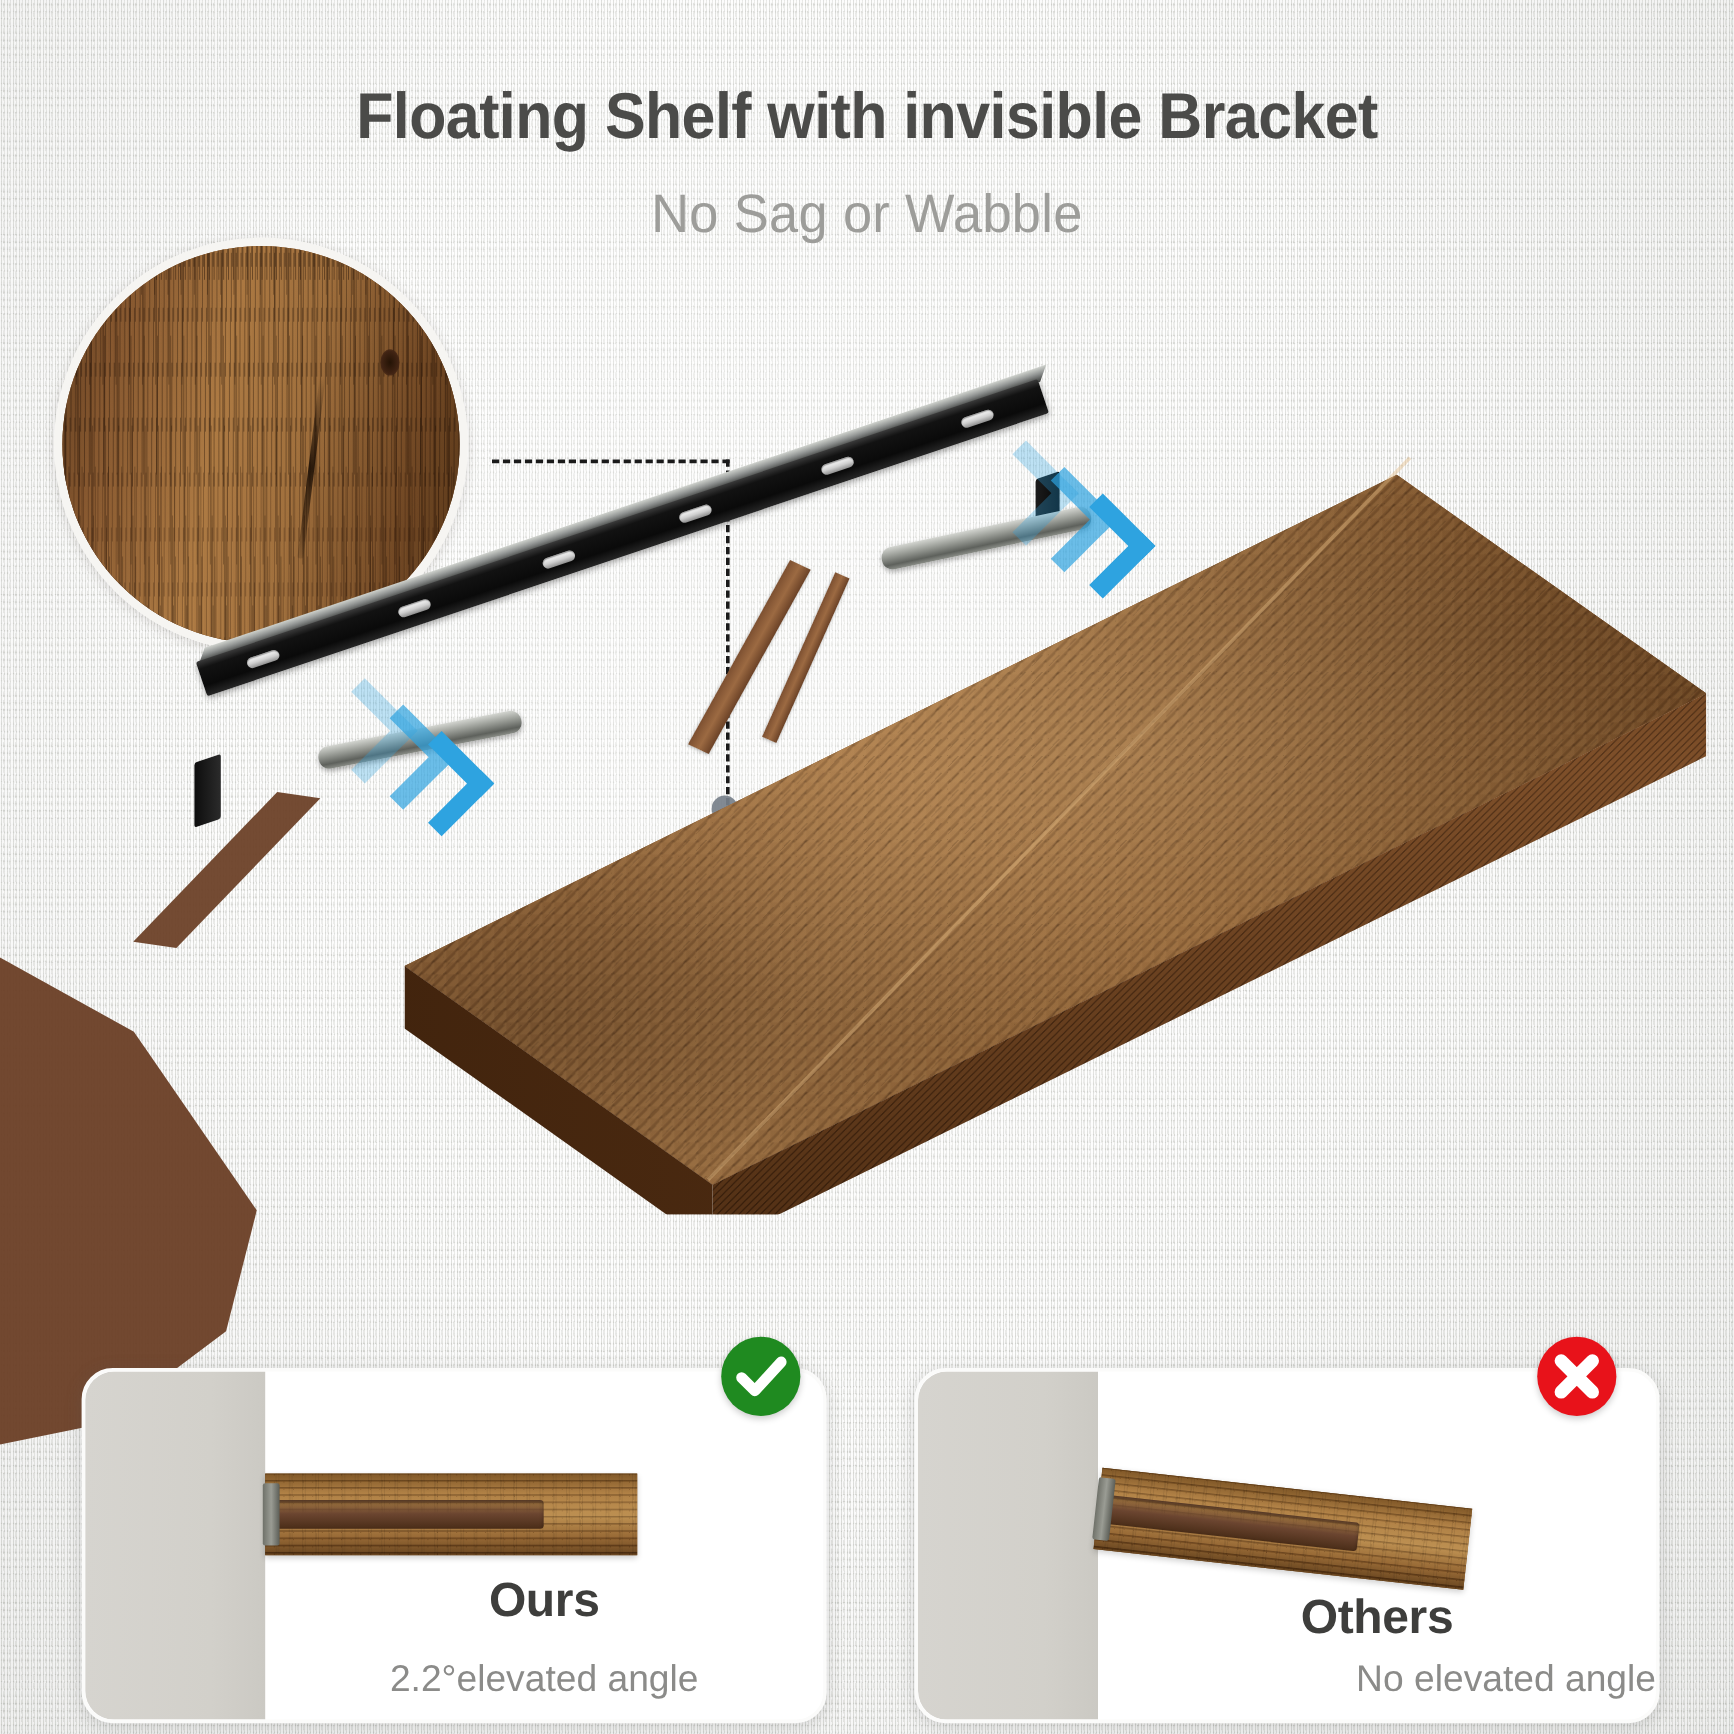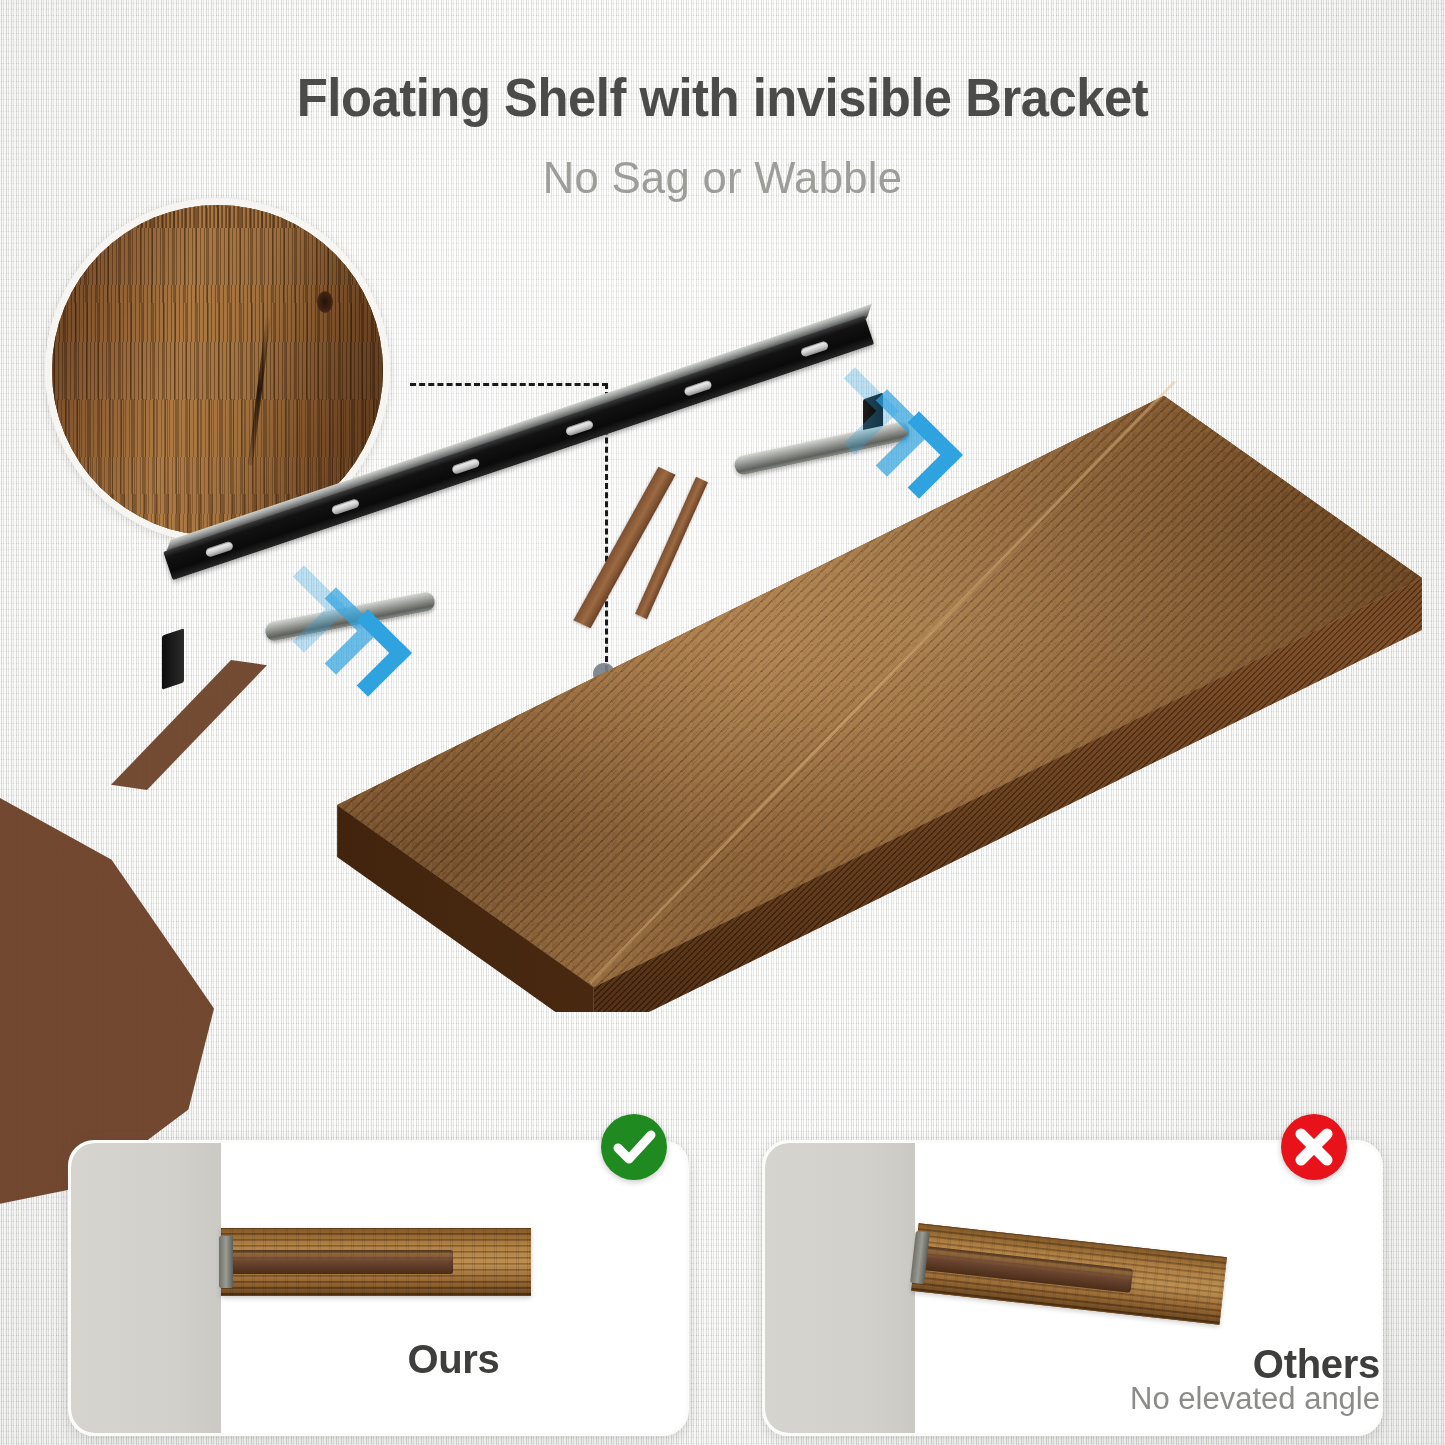--- a/index.html
+++ b/index.html
@@ -227,23 +227,23 @@
   .ms-r .cavity{width:212px;}
 
   .card-label{
     position:absolute;left:150px;right:0;text-align:center;
     font-weight:700;color:#3e3e3c;font-size:40px;letter-spacing:-.3px;
   }
   .card-sub{
     position:absolute;left:150px;right:0;text-align:center;
     font-weight:400;color:#8b8b89;font-size:31px;
   }
-  .card.left  .card-label{top:194px;}
+  .card.left  .card-label{top:169px;}
   .card.left  .card-sub{top:238px;}
-  .card.right .card-label{top:199px;text-align:right;}
+  .card.right .card-label{top:183px;}
   .card.right .card-sub{top:238px;text-align:right;}
 
   .badge{
     position:absolute;width:66px;height:66px;border-radius:50%;
     box-shadow:0 2px 6px rgba(0,0,0,.22);
   }
   .badge.ok{left:601px;top:1114px;background:#1f8a20;}
   .badge.no{left:1281px;top:1114px;background:#e8121a;}
   .badge svg{position:absolute;inset:0;}
 </style>
@@ -308,20 +308,21 @@
   </div>
 
   <div class="card left">
     <div class="card-wall"></div>
     <div class="mini-shelf ms-l">
       <div class="body"></div>
       <div class="cavity"></div>
       <div class="pin"></div>
     </div>
     <div class="card-label">Ours</div>
+    <div class="card-sub">2.2°elevated angle</div>
   </div>
 
   <div class="card right">
     <div class="card-wall"></div>
     <div class="mini-shelf ms-r">
       <div class="body"></div>
       <div class="cavity"></div>
       <div class="pin"></div>
     </div>
     <div class="card-label">Others</div>

